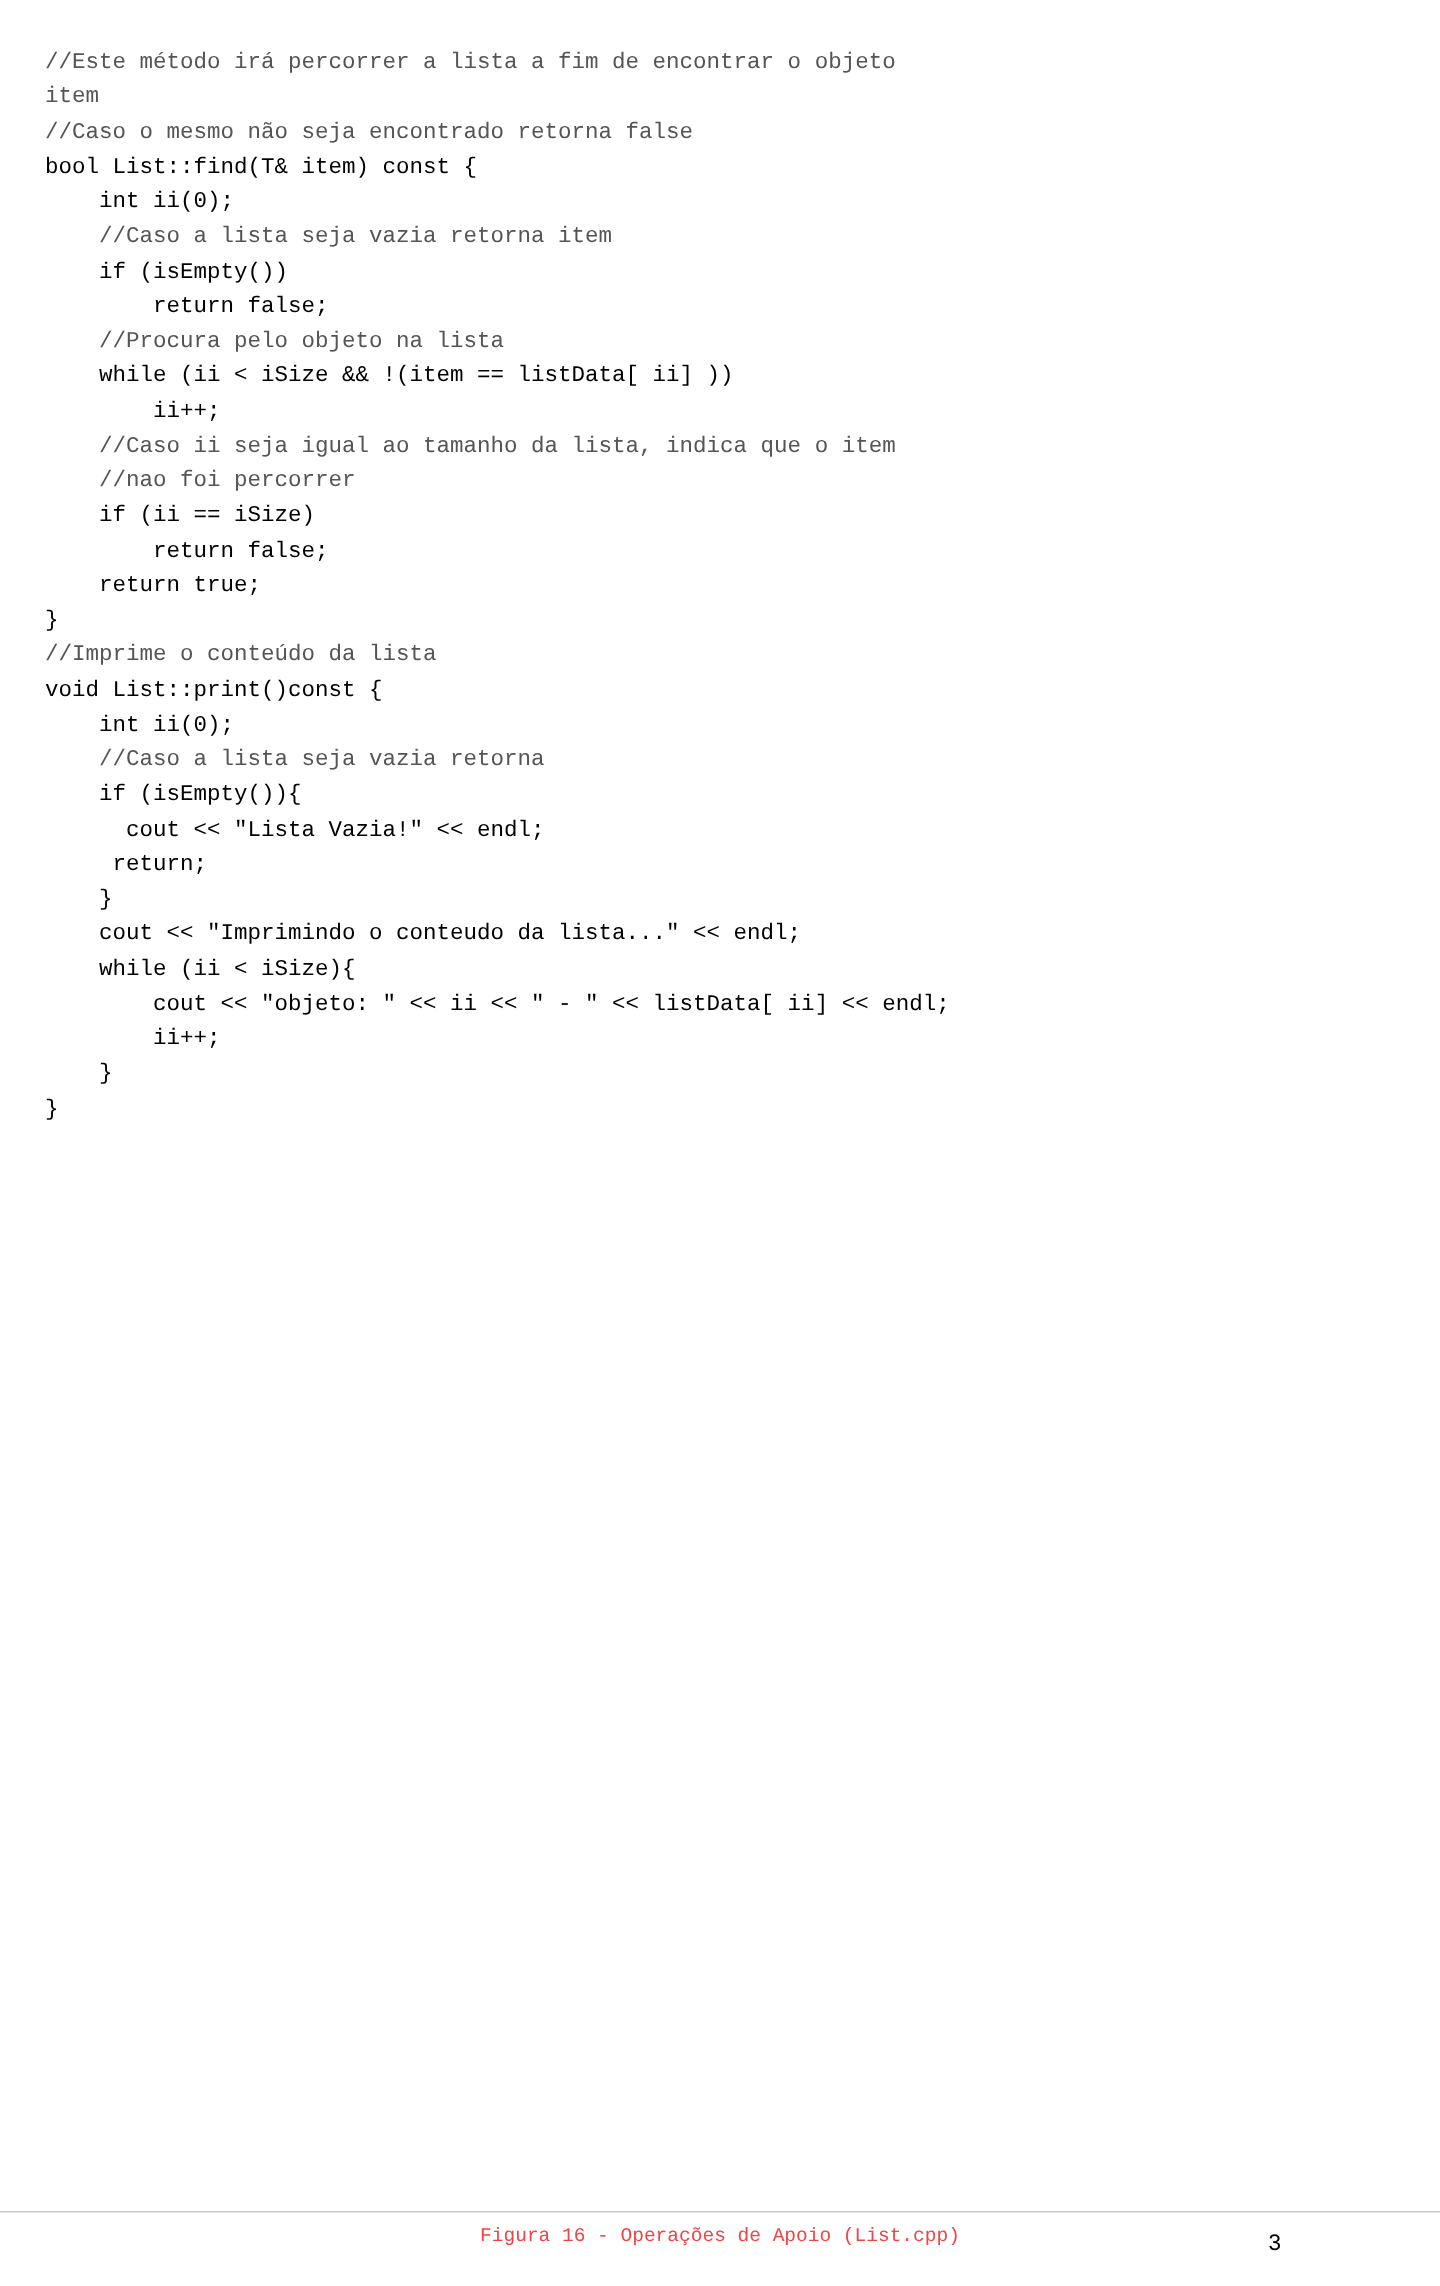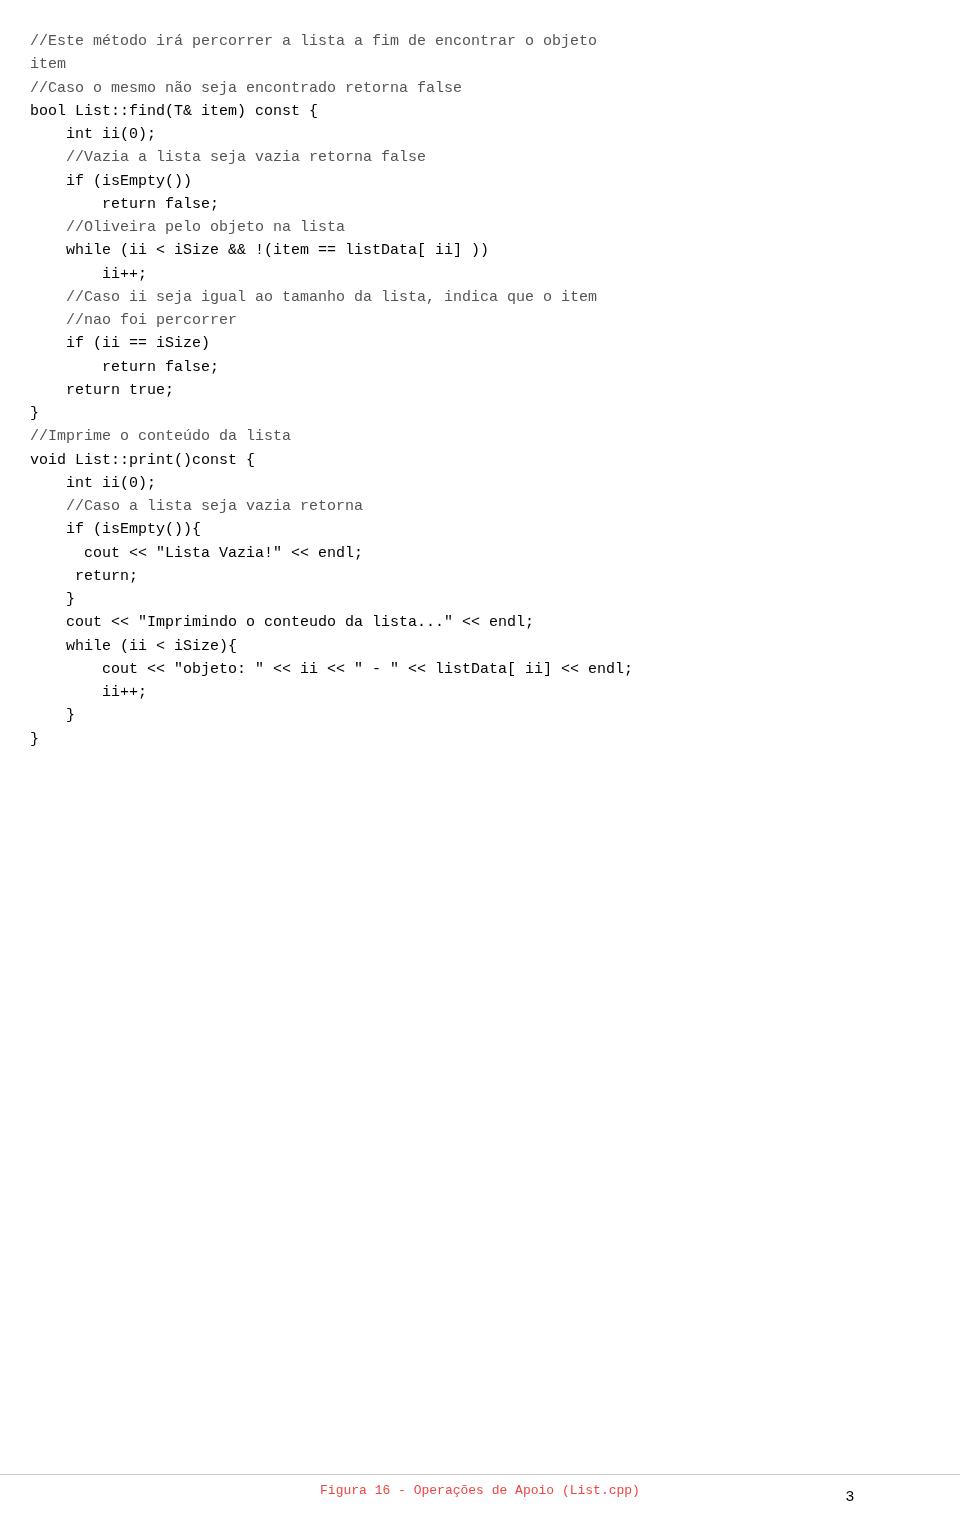--- a/index.html
+++ b/index.html
@@ -75,24 +75,24 @@
   </style>
 </head>
 <body>
 
 <div class="page-container">
   <div class="code-block" id="code-output"><span class="comment">//Este método irá percorrer a lista a fim de encontrar o objeto</span>
 <span class="comment">item</span>
 <span class="comment">//Caso o mesmo não seja encontrado retorna false</span>
 bool List::find(T&amp; item) const {
     int ii(0);
-<span class="comment">    //Vazia a lista seja vazia retorna false</span>
+<span class="comment">    //Caso a lista seja vazia retorna item</span>
     if (isEmpty())
         return false;
-<span class="comment">    //Oliveira pelo objeto na lista</span>
+<span class="comment">    //Procura pelo objeto na lista</span>
     while (ii &lt; iSize &amp;&amp; !(item == listData[ ii] ))
         ii++;
 <span class="comment">    //Caso ii seja igual ao tamanho da lista, indica que o item</span>
 <span class="comment">    //nao foi percorrer</span>
     if (ii == iSize)
         return false;
     return true;
 }
 <span class="comment">//Imprime o conteúdo da lista</span>
 void List::print()const {

